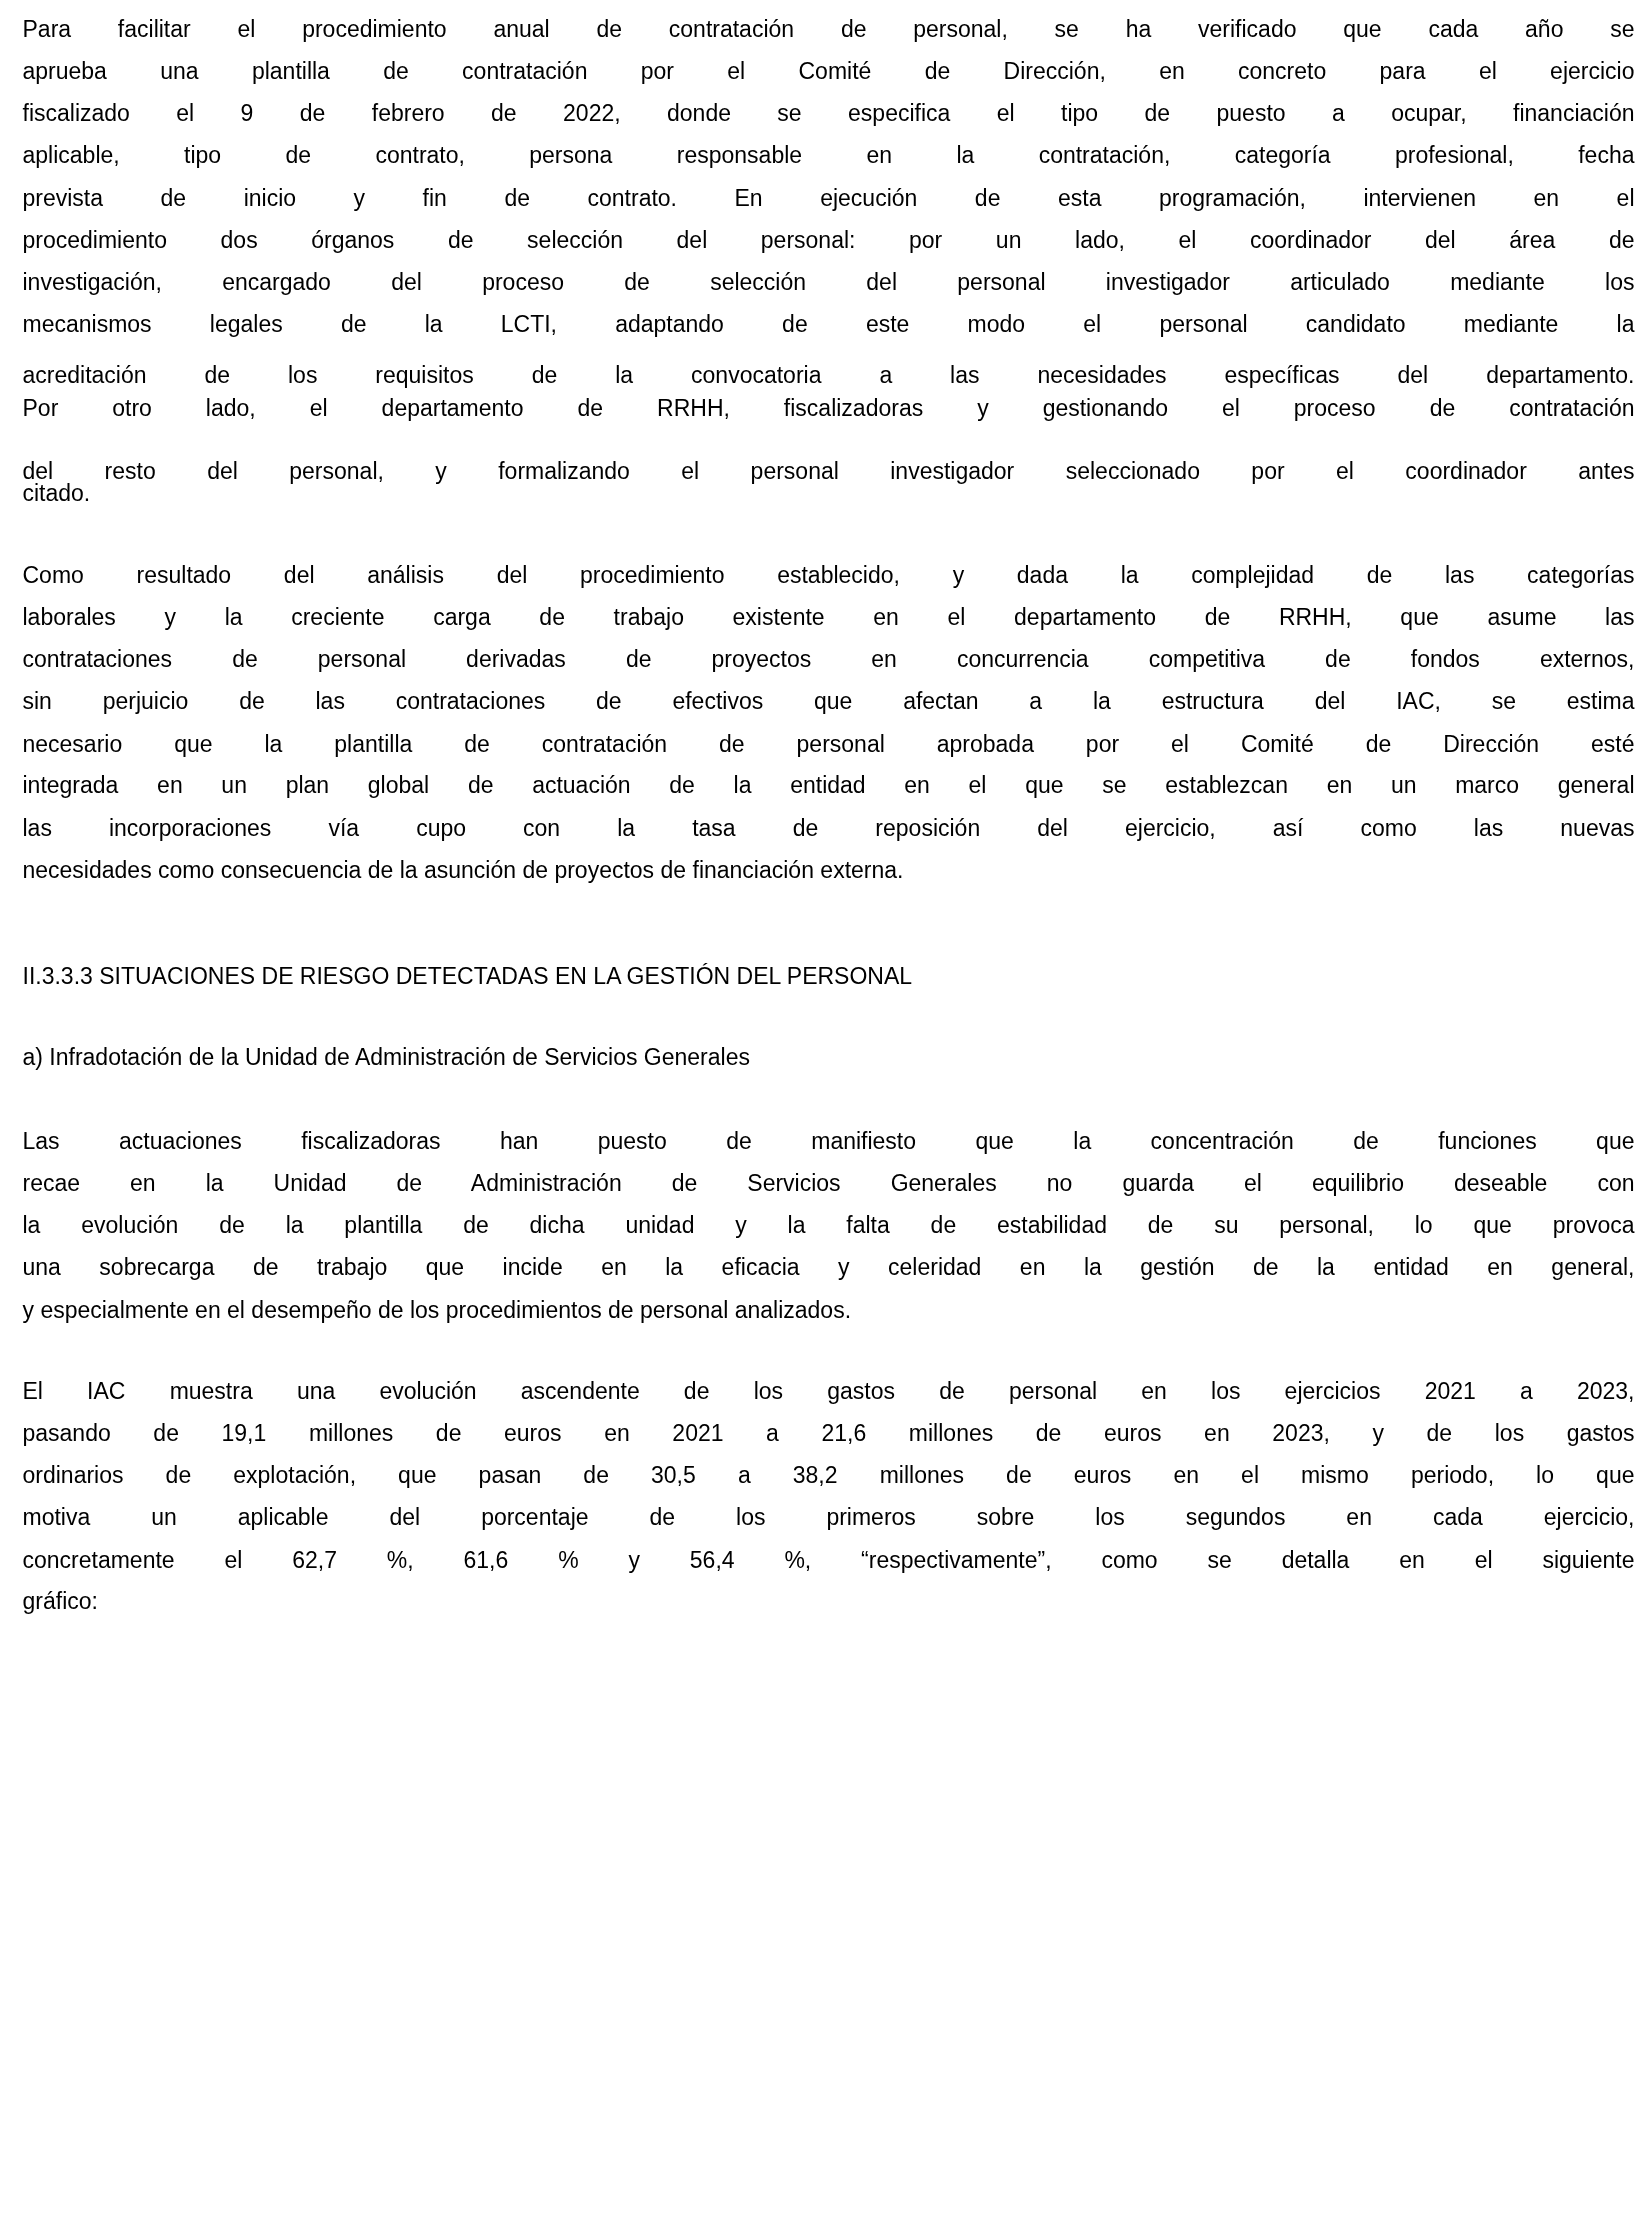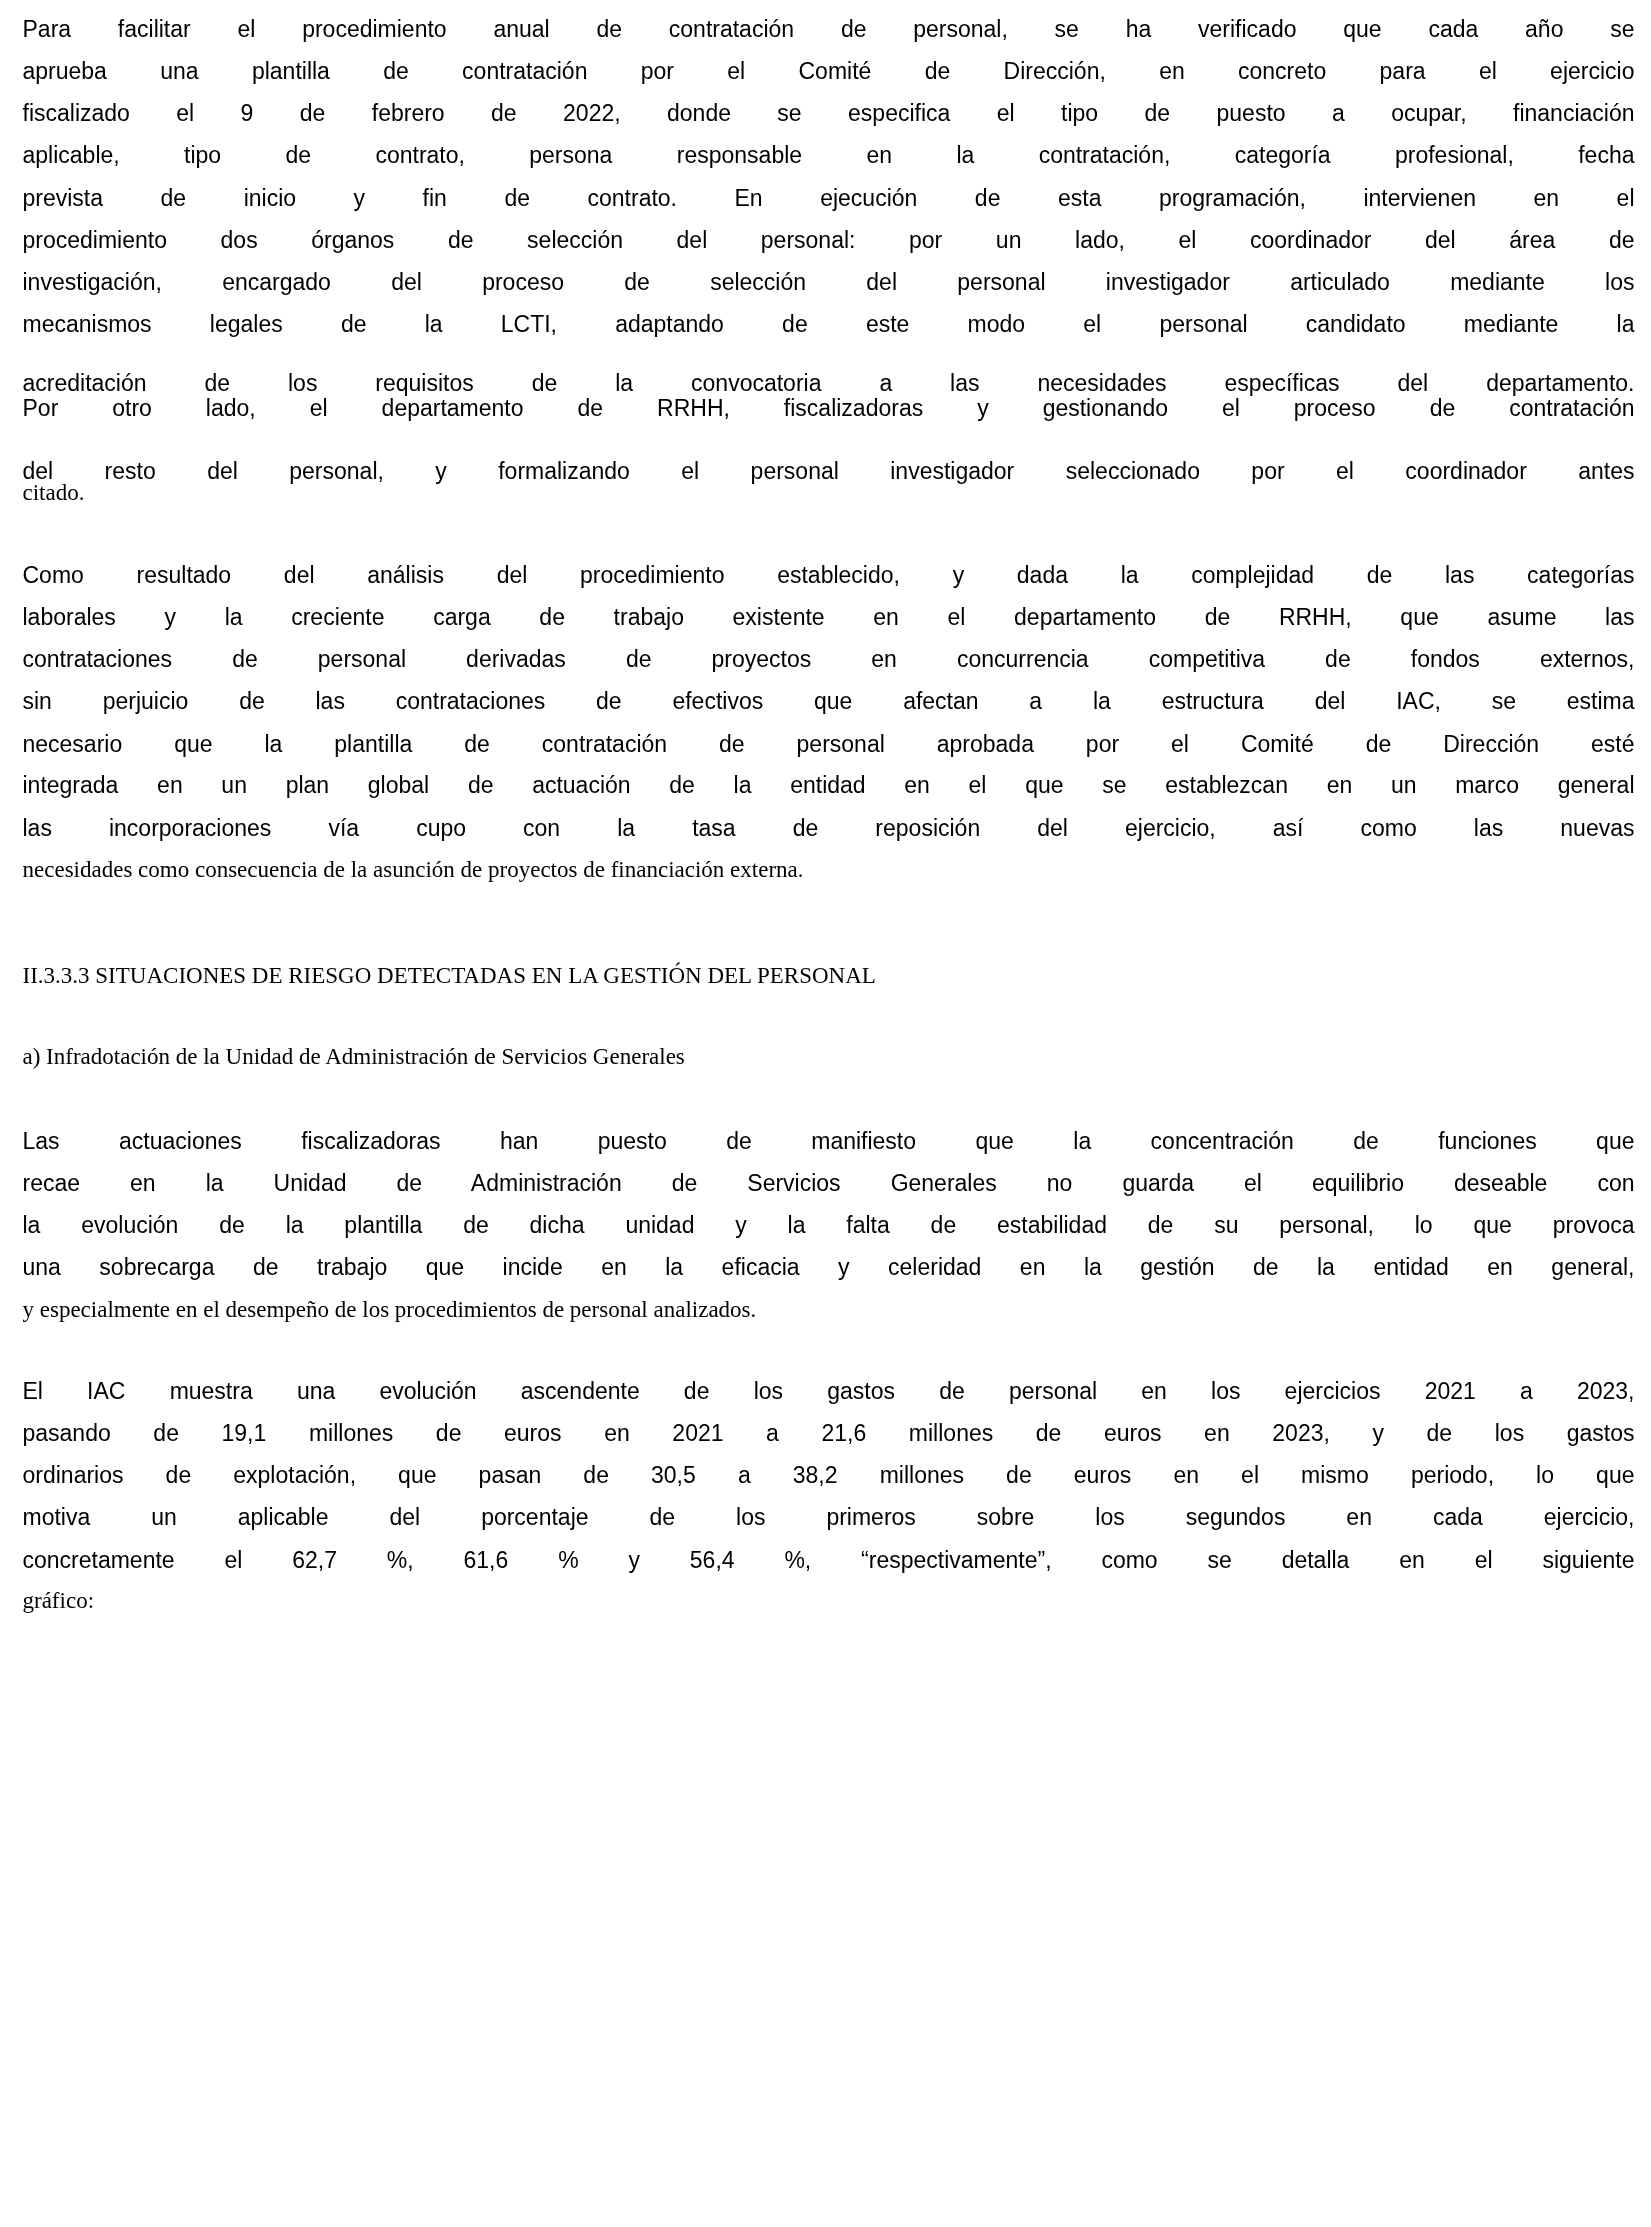--- a/index.html
+++ b/index.html
@@ -29,38 +29,37 @@
       line-height: 42px;
       height: 42px;
       white-space: nowrap;
       text-align: justify;
       text-align-last: justify;
       overflow: visible;
     }
     .line.last {
       text-align: center;
       text-align-last: left;
-      font-family: Liberation Serif, serif;
     }
   </style>
 </head>
 <body>
 
 <div class="page">
 
   <div>
     <div class="line" style="top:8px">Para facilitar el procedimiento anual de contratación de personal, se ha verificado que cada año se</div>
     <div class="line" style="top:50px">aprueba una plantilla de contratación por el Comité de Dirección, en concreto para el ejercicio</div>
     <div class="line" style="top:92px">fiscalizado el 9 de febrero de 2022, donde se especifica el tipo de puesto a ocupar, financiación</div>
     <div class="line" style="top:134px">aplicable, tipo de contrato, persona responsable en la contratación, categoría profesional, fecha</div>
     <div class="line" style="top:177px">prevista de inicio y fin de contrato. En ejecución de esta programación, intervienen en el</div>
     <div class="line" style="top:219px">procedimiento dos órganos de selección del personal: por un lado, el coordinador del área de</div>
     <div class="line" style="top:261px">investigación, encargado del proceso de selección del personal investigador articulado mediante los</div>
     <div class="line" style="top:303px">mecanismos legales de la LCTI, adaptando de este modo el personal candidato mediante la</div>
-    <div class="line" style="top:362px">acreditación de los requisitos de la convocatoria a las necesidades específicas del departamento.</div>
+    <div class="line" style="top:354px">acreditación de los requisitos de la convocatoria a las necesidades específicas del departamento.</div>
     <div class="line" style="top:387px">Por otro lado, el departamento de RRHH, fiscalizadoras y gestionando el proceso de contratación</div>
     <div class="line" style="top:450px">del resto del personal, y formalizando el personal investigador seleccionado por el coordinador antes</div>
     <div class="line last" style="top:472px">citado.</div>
   </div>
 
   <div>
     <div class="line" style="top:554px">Como resultado del análisis del procedimiento establecido, y dada la complejidad de las categorías</div>
     <div class="line" style="top:596px">laborales y la creciente carga de trabajo existente en el departamento de RRHH, que asume las</div>
     <div class="line" style="top:638px">contrataciones de personal derivadas de proyectos en concurrencia competitiva de fondos externos,</div>
     <div class="line" style="top:680px">sin perjuicio de las contrataciones de efectivos que afectan a la estructura del IAC, se estima</div>

